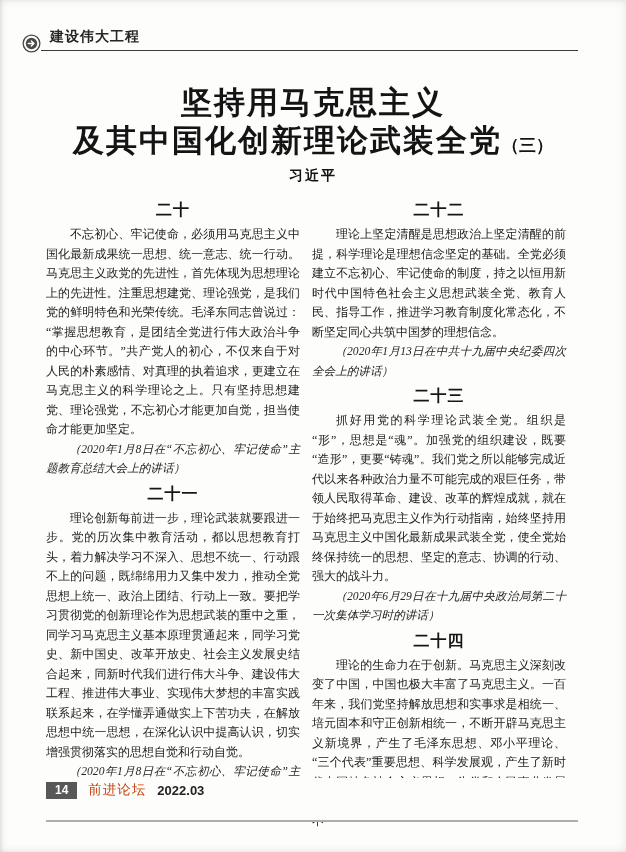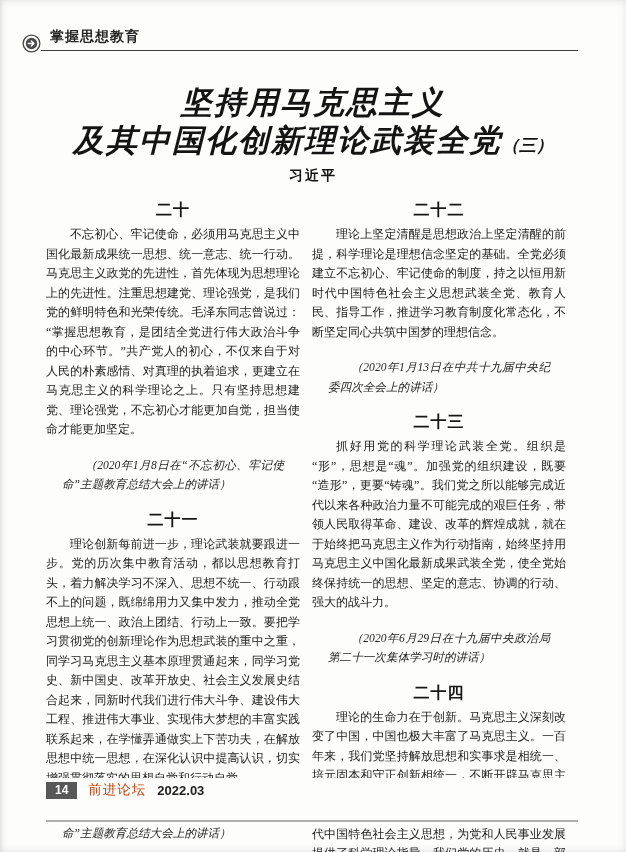--- a/index.html
+++ b/index.html
@@ -28,21 +28,21 @@
   .masthead-label {
     font-family:"Liberation Sans","DejaVu Sans",sans-serif;
     font-weight:700; font-size:14px; letter-spacing:1px; color:#262626;
   }
 
   
   .title-block {
     position:absolute; top:84px; left:0; right:0; text-align:center;
     font-family:"Liberation Sans","DejaVu Sans",sans-serif; color:#141414;
   }
-  .title-line { font-size:31px; font-weight:900; letter-spacing:2px; line-height:38px;font-style:italic; }
+  .title-line { font-size:31px; font-weight:900; letter-spacing:2px; line-height:38px; }
   .title-suffix { font-size:17px; font-weight:700; letter-spacing:0; }
   .author { margin-top:2px; font-size:14px; font-weight:700; letter-spacing:2px; }
 
   
   .columns {
     position:absolute; top:199px; left:46px; width:532px;
     display:flex; gap:12px;
   }
   .col { width:254px; }
   .section + .section { margin-top:6px; }
@@ -50,21 +50,21 @@
     text-align:center; margin:2px 0 6px;
     font-family:"Liberation Sans","DejaVu Sans",sans-serif;
     font-weight:700; font-size:16px; line-height:18px; color:#161616;
     letter-spacing:1px;
   }
   .para {
     margin:0; font-size:12px; line-height:19.5px;
     text-align:justify; text-indent:2em; color:#1c1c1c;
   }
   .citation {
-    margin:16px; font-size:11.6px; line-height:19.5px;
+    margin:0; font-size:11.6px; line-height:19.5px;
     font-style:italic; text-align:justify; text-indent:2em; color:#242424;
   }
 
   
   .footer {
     position:absolute; left:46px; bottom:30px; width:532px;
     background:#fdfdfc;
     border-bottom:2px solid #aeaeae;
     padding:3px 0 21px 0;
     display:flex; align-items:center; gap:11px;
@@ -91,21 +91,21 @@
 
   <div class="masthead">
     <span class="masthead-icon">
       <svg viewBox="0 0 20 20" width="19" height="19" aria-hidden="true">
         <circle cx="10" cy="10" r="8.8" fill="none" stroke="#4a4a4a" stroke-width="1.4"></circle>
         <circle cx="10" cy="10" r="6" fill="#4a4a4a"></circle>
         <path d="M6.6 10 H12.2 M9.8 7.4 L12.6 10 L9.8 12.6" fill="none" stroke="#ffffff" stroke-width="1.5" stroke-linecap="round" stroke-linejoin="round"></path>
       </svg>
     </span>
     <span class="masthead-right">
-      <span class="masthead-label">掌握思想教育</span>
+      <span class="masthead-label">建设伟大工程</span>
     </span>
   </div>
 
   <div class="title-block">
     <div class="title-line">坚持用马克思主义</div>
     <div class="title-line"><span>及其中国化创新理论武装全党</span><span class="title-suffix">（三）</span></div>
     <div class="author">习近平</div>
   </div>
 
   <div class="columns">

